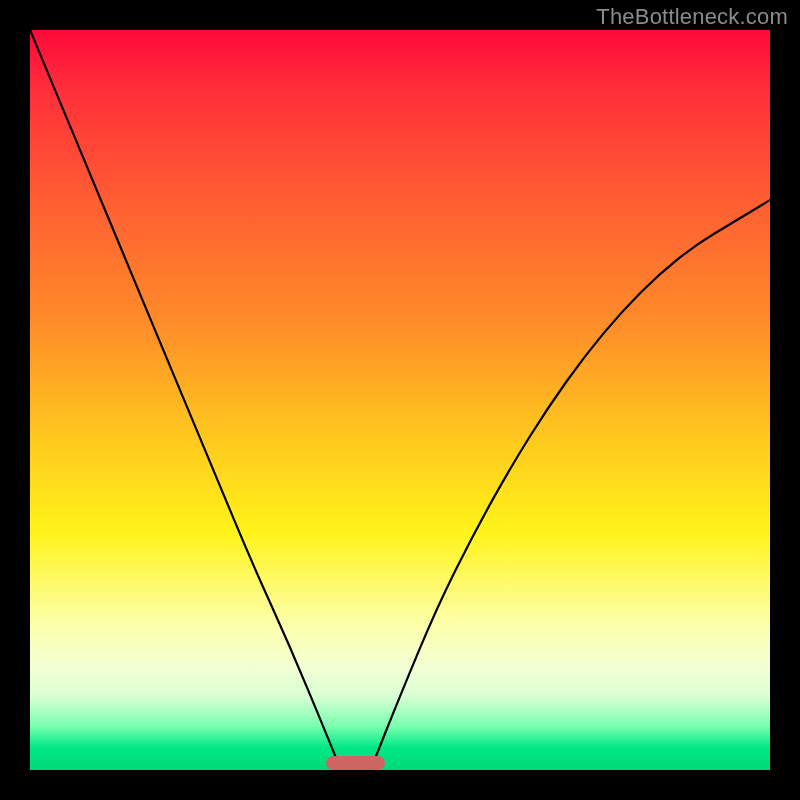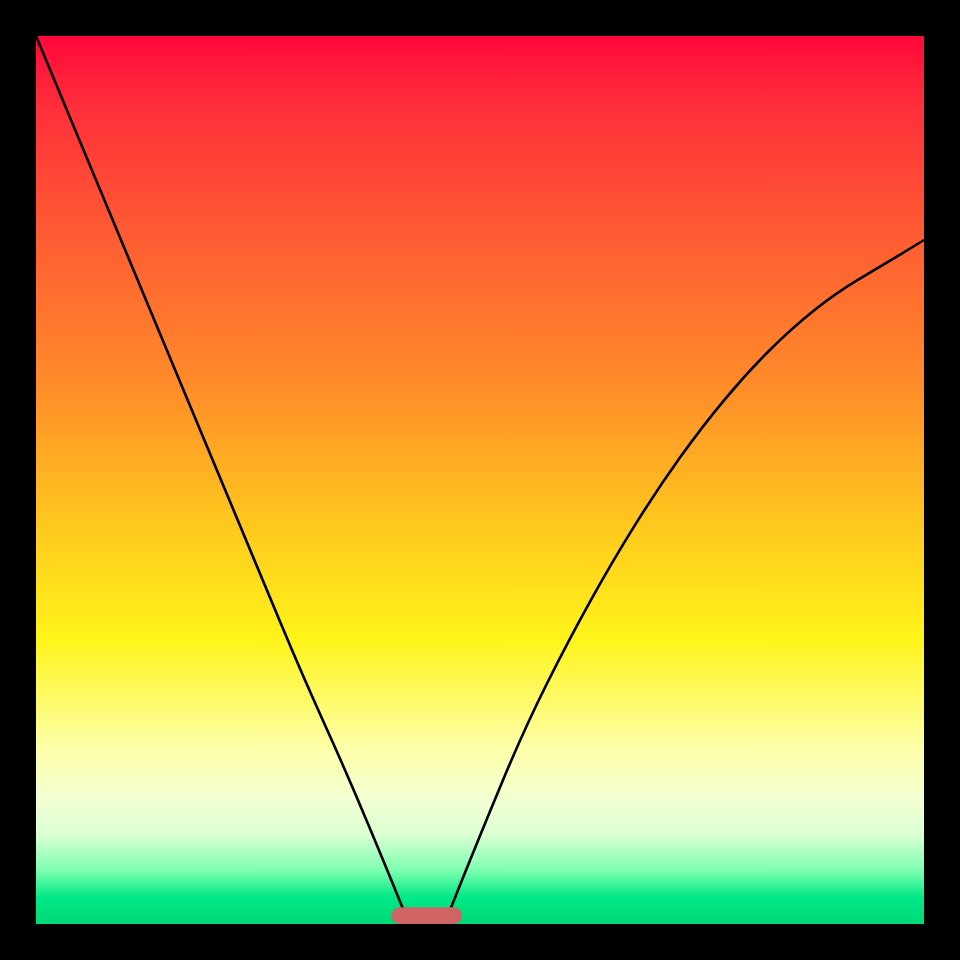--- a/index.html
+++ b/index.html
@@ -64,20 +64,21 @@
     right: 12px;
     color: #8b8b8b;
     font-size: 22px;
     letter-spacing: 0.2px;
   }
 </style>
 </head>
 <body>
 
 <div class="stage">
+  <div class="watermark">TheBottleneck.com</div>
 
   <div class="plot">
     <svg class="curves" viewBox="0 0 740 740" preserveAspectRatio="none">
       <path d="M 0.0 0.0 Q 0.0 0.0 18.5 44.4 Q 37.0 88.8 55.5 133.2 Q 74.0 177.6 92.5 222.0 Q 111.0 266.4 129.5 310.8 Q 148.0 355.2 166.5 399.6 Q 185.0 444.0 203.5 488.4 Q 222.0 532.8 240.5 573.5 Q 259.0 614.2 277.5 658.6 Q 296.0 703.0 303.4 721.5 T 310.8 740.0"></path>
       <path d="M 340.4 740.0 Q 340.4 740.0 355.2 703.0 Q 370.0 666.0 388.5 621.6 Q 407.0 577.2 425.5 540.2 Q 444.0 503.2 462.5 469.9 Q 481.0 436.6 499.5 407.0 Q 518.0 377.4 536.5 351.5 Q 555.0 325.6 573.5 303.4 Q 592.0 281.2 610.5 262.7 Q 629.0 244.2 647.5 229.4 Q 666.0 214.6 684.5 203.5 Q 703.0 192.4 721.5 181.3 T 740.0 170.2"></path>
     </svg>
     <div class="marker" style="left: 296px; width: 59.2px; bottom: 0px; background: rgb(206, 101, 99);"></div>
   </div>
 </div>
 

